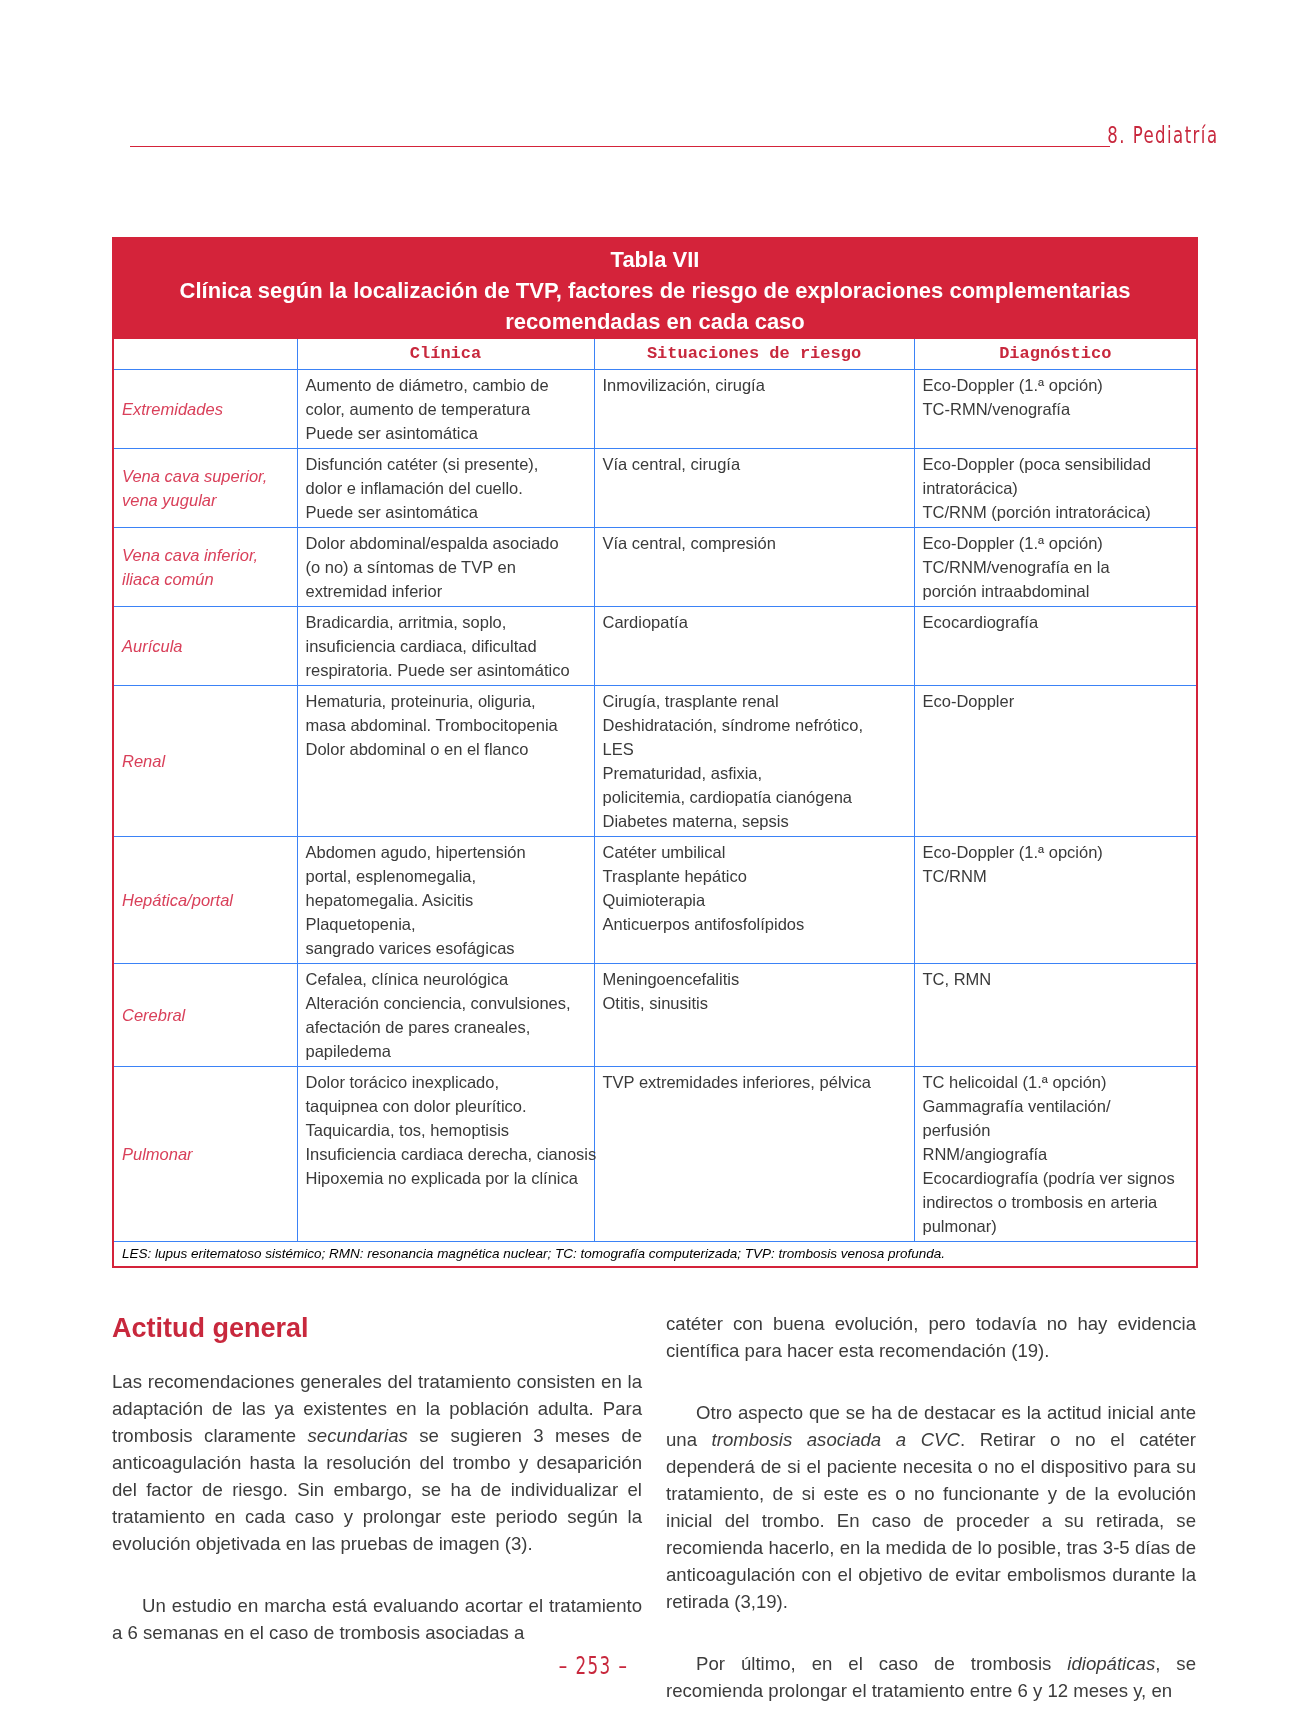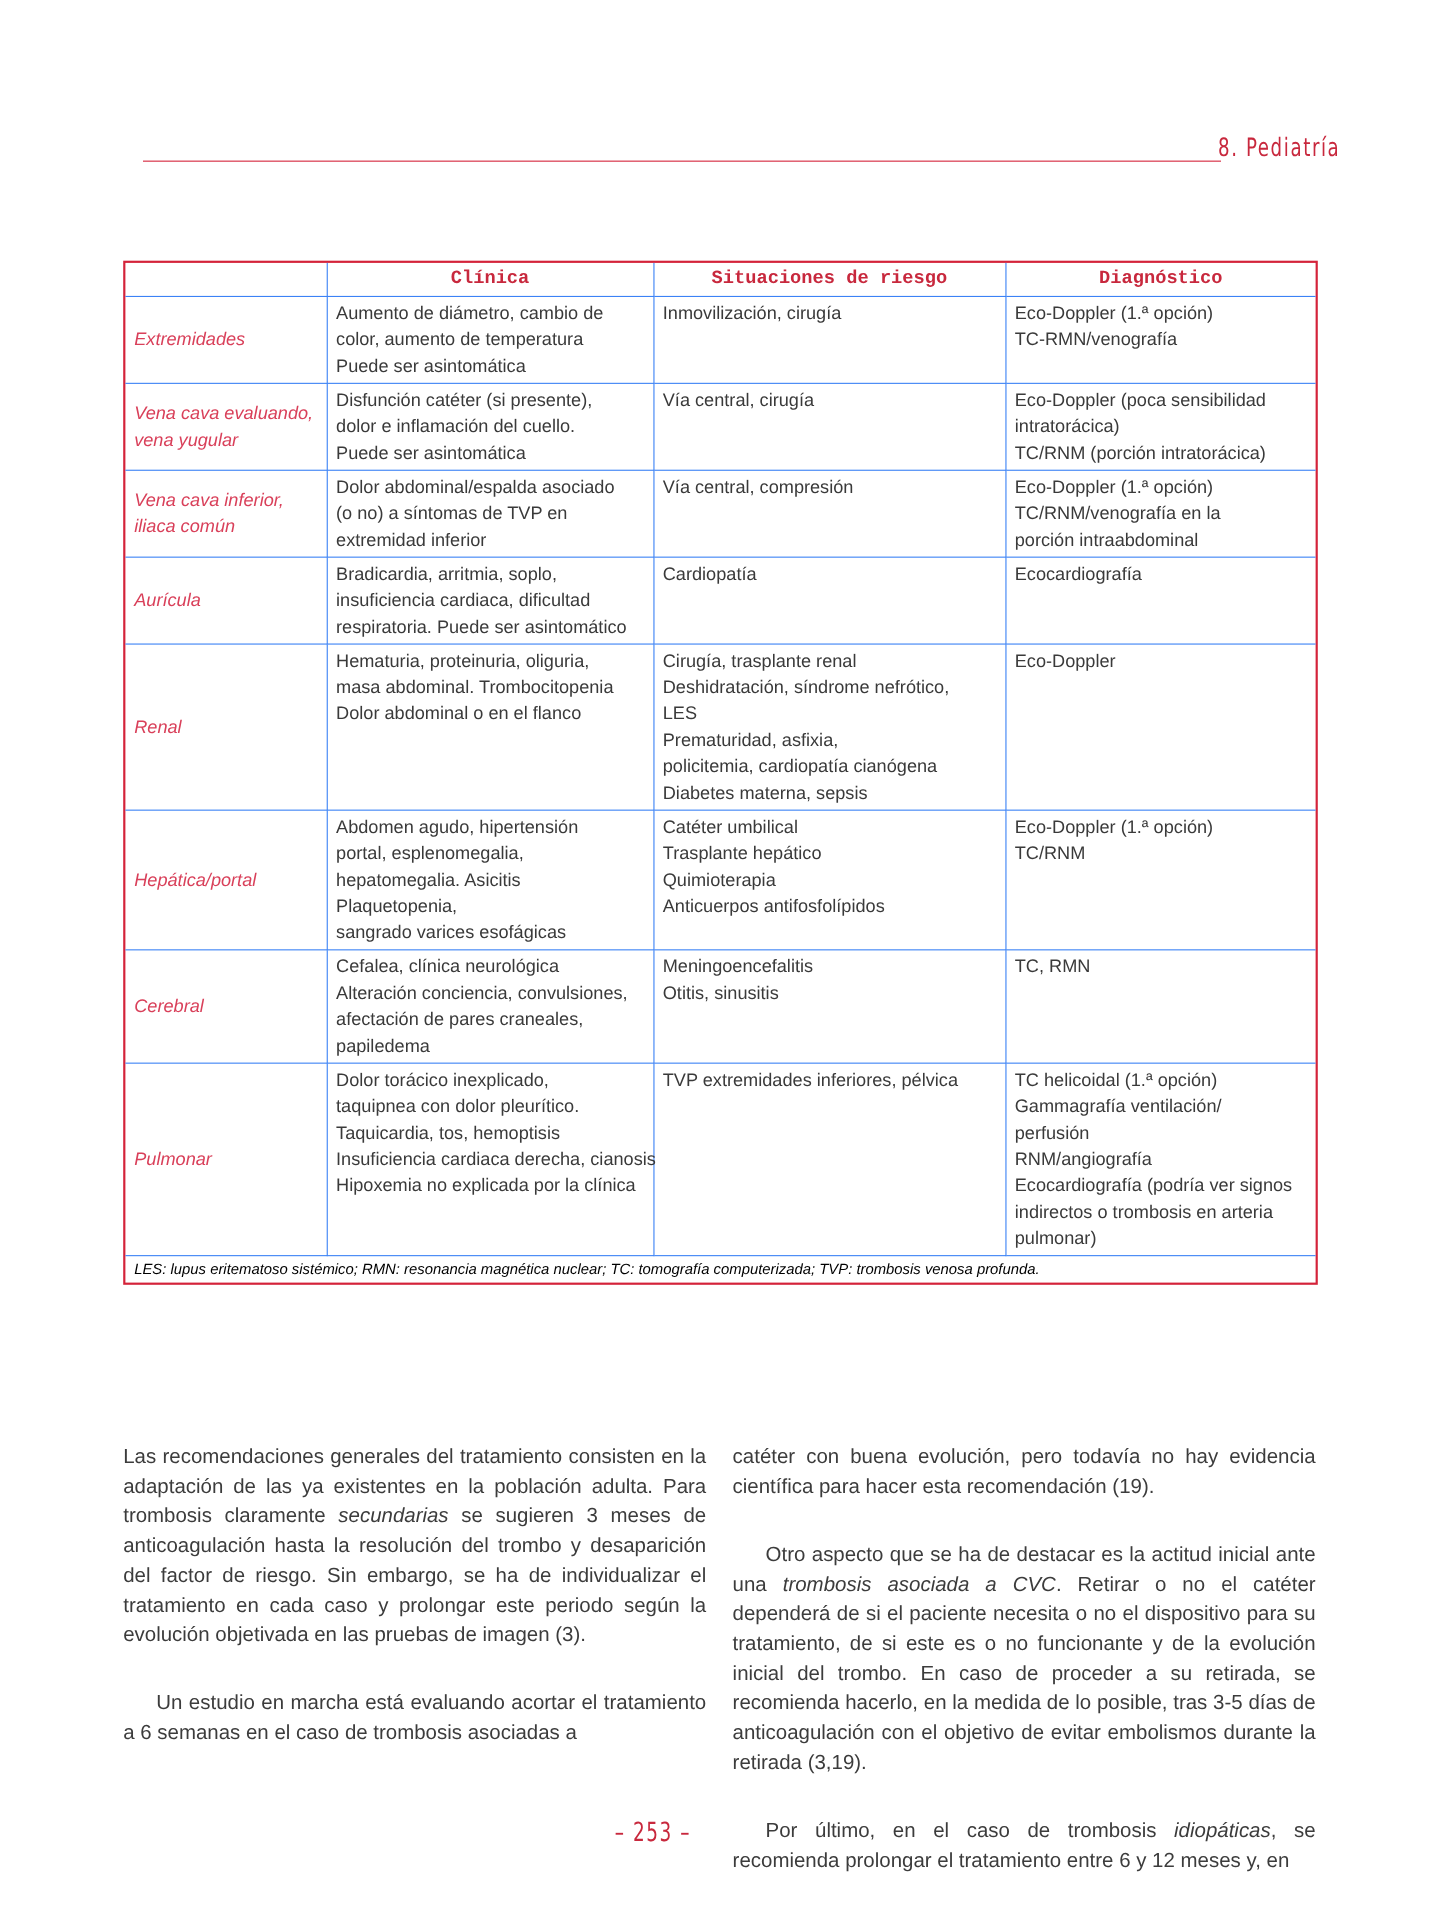--- a/index.html
+++ b/index.html
@@ -35,20 +35,25 @@
 </style>
 </head>
 <body>
 
 <div class="running-head">
   <div class="rule"></div>
   <div class="chapter">8. Pediatría</div>
 </div>
 
 <div class="table-wrap">
+  <div class="tbl-head">
+    <div class="t1">Tabla VII</div>
+    <div class="t2">Clínica según la localización de TVP, factores de riesgo de exploraciones complementarias</div>
+    <div class="t2">recomendadas en cada caso</div>
+  </div>
   <table>
     <colgroup>
       <col style="width:183px">
         <col style="width:297px">
         <col style="width:320px">
         <col style="width:282px">
     </colgroup>
     <thead>
       <tr>
         <th></th>
@@ -70,21 +75,21 @@
           <td>
             <span class="line">Inmovilización, cirugía</span>
           </td>
           <td>
             <span class="line">Eco-Doppler (1.ª opción)</span>
             <span class="line">TC-RMN/venografía</span>
           </td>
         </tr>
         <tr>
           <td class="loc">
-            <span class="line">Vena cava evaluando,</span>
+            <span class="line">Vena cava superior,</span>
             <span class="line">vena yugular</span>
           </td>
           <td>
             <span class="line">Disfunción catéter (si presente),</span>
             <span class="line">dolor e inflamación del cuello.</span>
             <span class="line">Puede ser asintomática</span>
           </td>
           <td>
             <span class="line">Vía central, cirugía</span>
           </td>
@@ -217,20 +222,21 @@
       </tbody>
     <tfoot>
       <tr class="footnote">
         <td colspan="4">LES: lupus eritematoso sistémico; RMN: resonancia magnética nuclear; TC: tomografía computerizada; TVP: trombosis venosa profunda.</td>
       </tr>
     </tfoot>
   </table>
 </div>
 
 <div class="col left">
+  <div class="section-title">Actitud general</div>
   <p><span>Las recomendaciones generales del tratamiento consisten en la adaptación de las ya existentes en la población adulta. Para trombosis claramente </span><em>secundarias</em><span> se sugieren 3 meses de anticoagulación hasta la resolución del trombo y desaparición del factor de riesgo. Sin embargo, se ha de individualizar el tratamiento en cada caso y prolongar este periodo según la evolución objetivada en las pruebas de imagen (3).</span></p>
   <p class="indent">Un estudio en marcha está evaluando acortar el tratamiento a 6 semanas en el caso de trombosis asociadas a</p>
 </div>
 
 <div class="col right">
   <p>catéter con buena evolución, pero todavía no hay evidencia científica para hacer esta recomendación (19).</p>
   <p class="indent"><span>Otro aspecto que se ha de destacar es la actitud inicial ante una </span><em>trombosis asociada a CVC</em><span>. Retirar o no el catéter dependerá de si el paciente necesita o no el dispositivo para su tratamiento, de si este es o no funcionante y de la evolución inicial del trombo. En caso de proceder a su retirada, se recomienda hacerlo, en la medida de lo posible, tras 3-5 días de anticoagulación con el objetivo de evitar embolismos durante la retirada (3,19).</span></p>
   <p class="indent"><span>Por último, en el caso de trombosis </span><em>idiopáticas</em><span>, se recomienda prolongar el tratamiento entre 6 y 12 meses y, en</span></p>
 </div>
 

